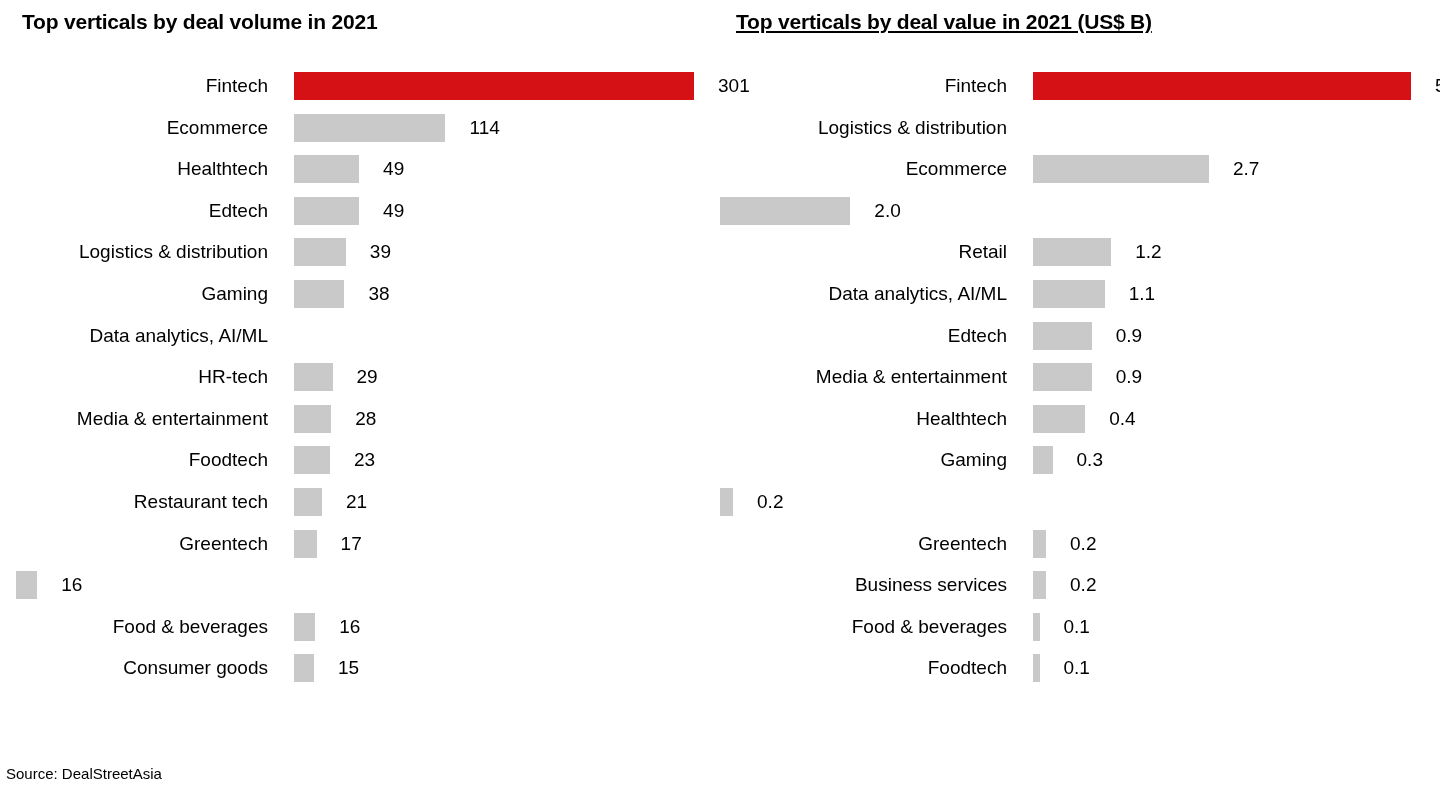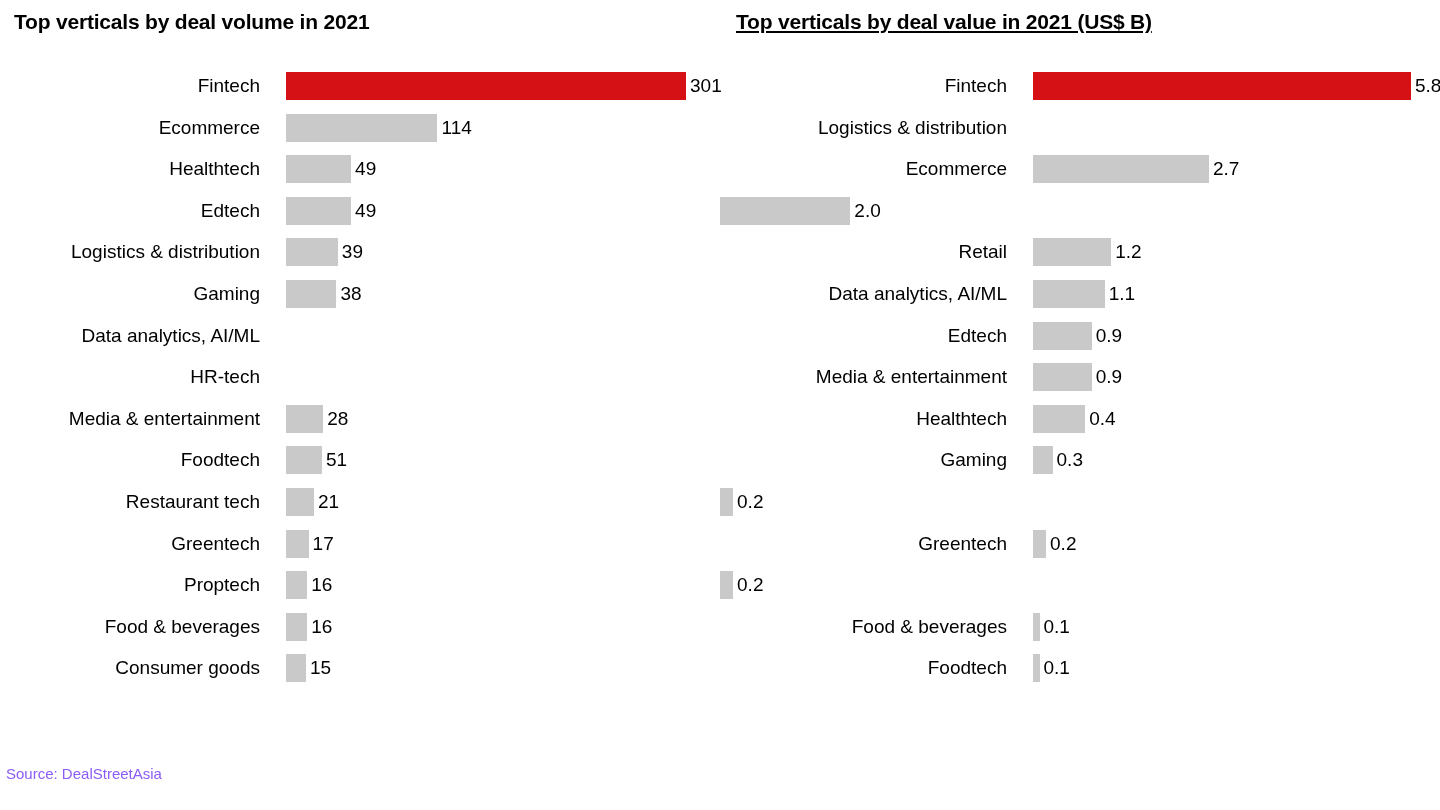--- a/index.html
+++ b/index.html
@@ -17,21 +17,21 @@
   .page {
     position: relative;
     width: 1440px;
     height: 810px;
   }
   .panel {
     position: absolute;
     top: 0;
     height: 760px;
   }
-  .panel-left  { left: 8px;   width: 720px; }
+  .panel-left  { left: 16px;   width: 720px; }
   .panel-right { left: 720px; width: 720px; }
 
   .panel-title {
     font-size: 21px;
     font-weight: bold;
     letter-spacing: -0.2px;
     padding-top: 10px;
   }
   .panel-left .panel-title  { padding-left: 6px; }
   .panel-right .panel-title { padding-left: 16px; text-decoration: underline; }
@@ -66,31 +66,31 @@
   .bar {
     height: 28px;
     background: #c9c9c9;
     flex: 0 0 auto;
   }
   .bar.highlight {
     background: #d61116;
   }
   .val-label {
     font-size: 19px;
-    padding-left: 4px;
+    padding-left: 24px;
     white-space: nowrap;
     line-height: 28px;
   }
 
   .source {
     position: absolute;
     left: 6px;
     top: 765px;
     font-size: 15px;
-    color: #8b5cf6;
+    color: #000000;
   }
 </style>
 </head>
 <body>
 
 <div class="page">
 
   <div class="panel panel-left">
     <div class="panel-title">Top verticals by deal volume in 2021</div>
     <div class="chart" id="chart-left">
@@ -134,51 +134,54 @@
           <div class="bar-wrap">
             <div class="bar" style="width: 50.4983px;"></div>
             <div class="val-label">38</div>
           </div>
         </div>
         <div class="row">
           <div class="cat-label">Data analytics, AI/ML</div>
         </div>
         <div class="row">
           <div class="cat-label">HR-tech</div>
+          <div class="bar-wrap">
+            <div class="bar" style="width: 38.5382px;"></div>
+            <div class="val-label">29</div>
+          </div>
         </div>
         <div class="row">
           <div class="cat-label">Media &amp; entertainment</div>
           <div class="bar-wrap">
             <div class="bar" style="width: 37.2093px;"></div>
             <div class="val-label">28</div>
           </div>
         </div>
         <div class="row">
           <div class="cat-label">Foodtech</div>
           <div class="bar-wrap">
             <div class="bar" style="width: 35.8804px;"></div>
-            <div class="val-label">51</div>
+            <div class="val-label">23</div>
           </div>
         </div>
         <div class="row">
           <div class="cat-label">Restaurant tech</div>
           <div class="bar-wrap">
             <div class="bar" style="width: 27.907px;"></div>
             <div class="val-label">21</div>
           </div>
         </div>
         <div class="row">
           <div class="cat-label">Greentech</div>
           <div class="bar-wrap">
             <div class="bar" style="width: 22.5914px;"></div>
             <div class="val-label">17</div>
           </div>
         </div>
         <div class="row">
-          <div class="cat-label">Proptech</div>
           <div class="bar-wrap">
             <div class="bar" style="width: 21.2625px;"></div>
             <div class="val-label">16</div>
           </div>
         </div>
         <div class="row">
           <div class="cat-label">Food &amp; beverages</div>
           <div class="bar-wrap">
             <div class="bar" style="width: 21.2625px;"></div>
             <div class="val-label">16</div>
@@ -269,20 +272,21 @@
           </div>
         </div>
         <div class="row">
           <div class="cat-label">Greentech</div>
           <div class="bar-wrap">
             <div class="bar" style="width: 13.0345px;"></div>
             <div class="val-label">0.2</div>
           </div>
         </div>
         <div class="row">
+          <div class="cat-label">Business services</div>
           <div class="bar-wrap">
             <div class="bar" style="width: 13.0345px;"></div>
             <div class="val-label">0.2</div>
           </div>
         </div>
         <div class="row">
           <div class="cat-label">Food &amp; beverages</div>
           <div class="bar-wrap">
             <div class="bar" style="width: 6.51724px;"></div>
             <div class="val-label">0.1</div>

